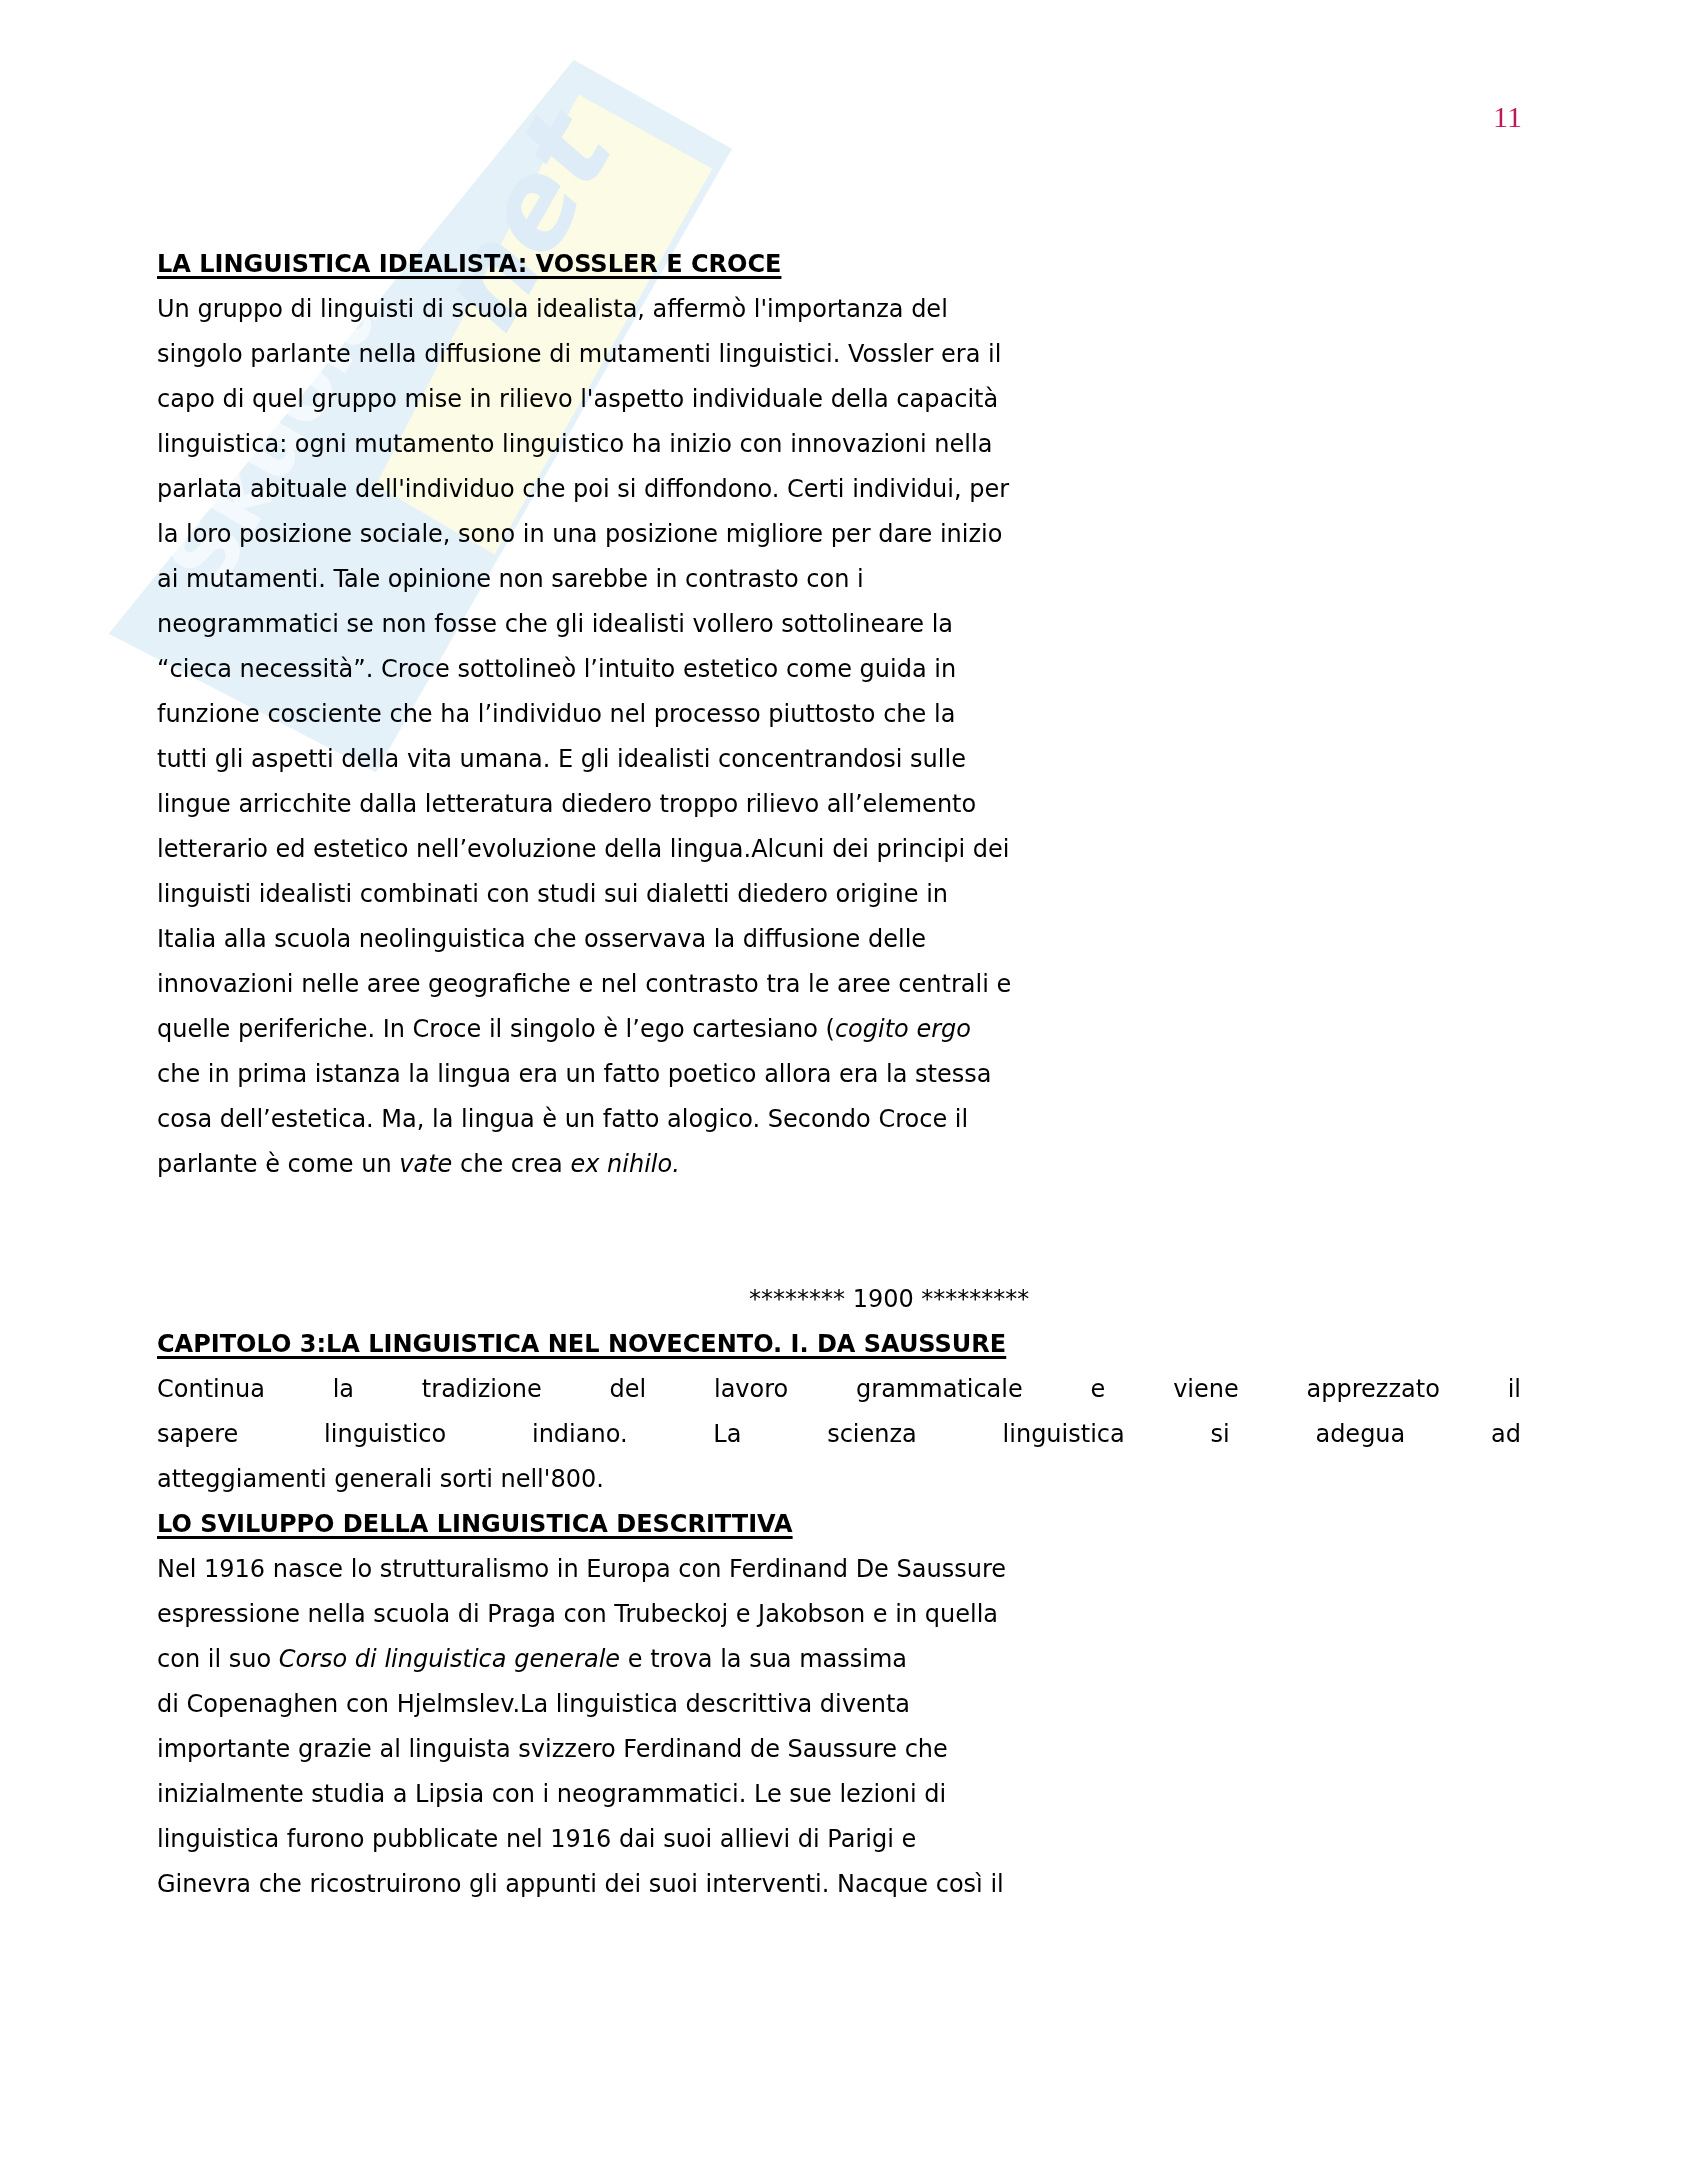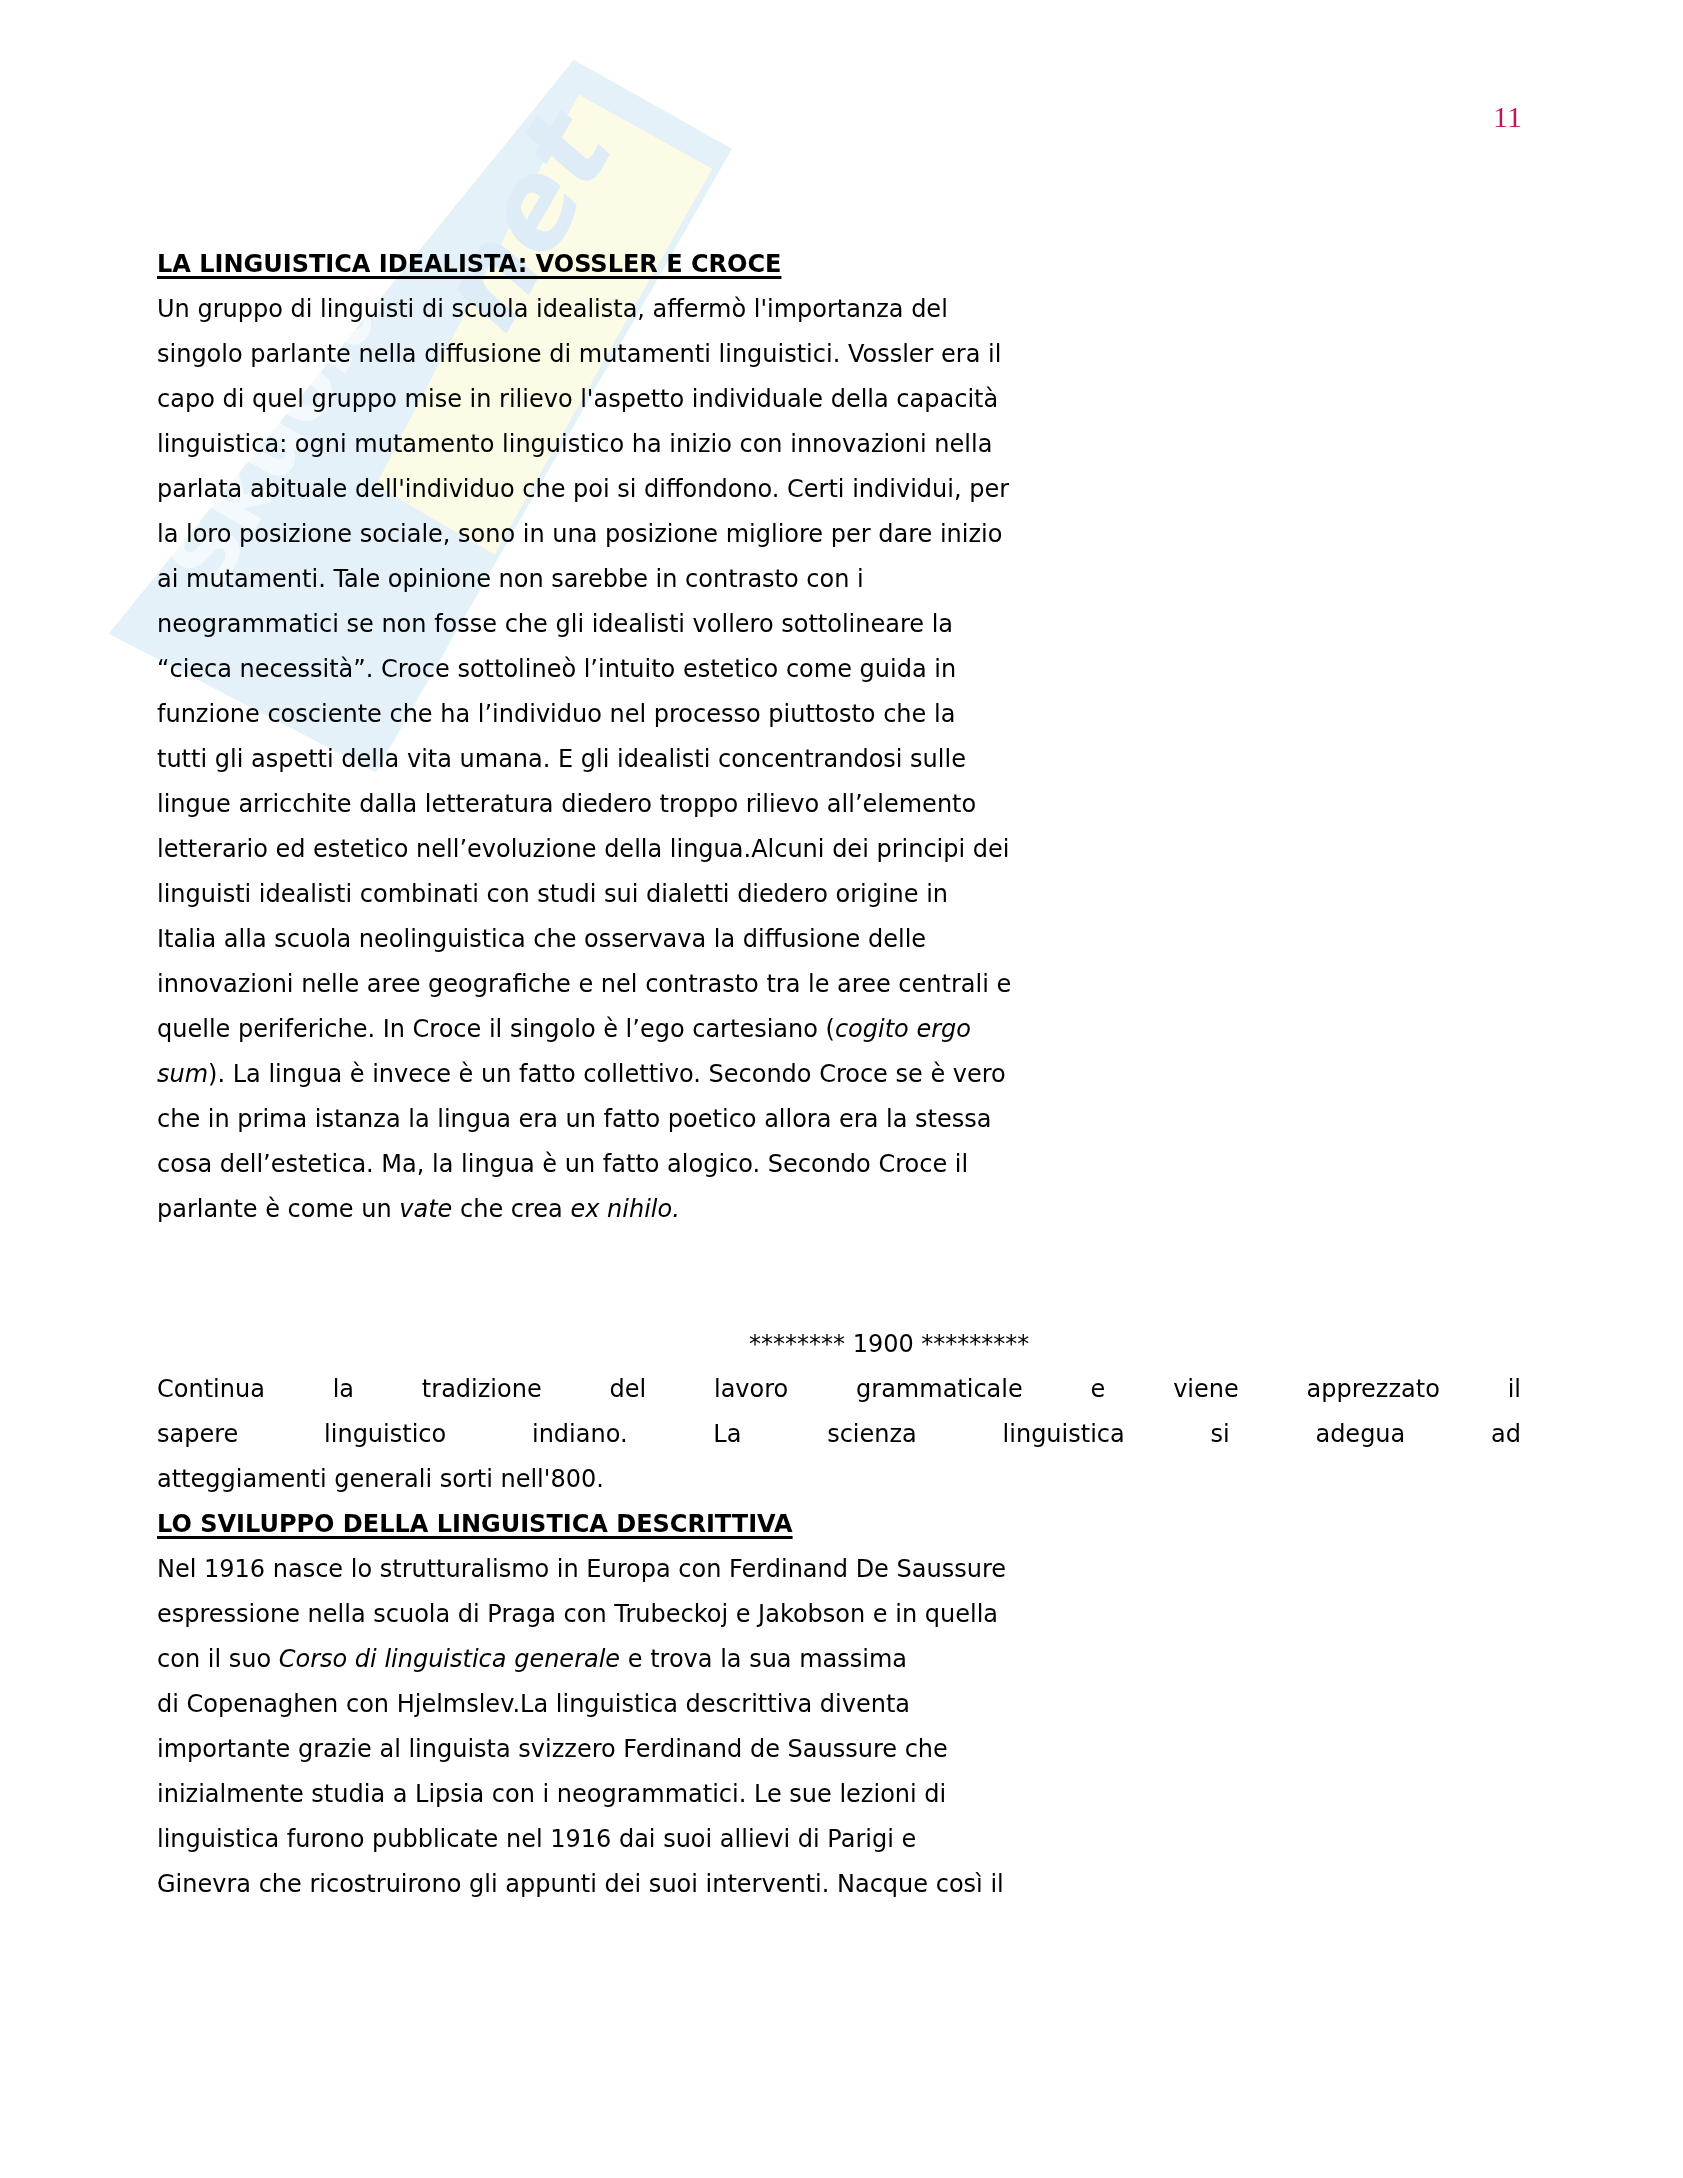--- a/index.html
+++ b/index.html
@@ -44,30 +44,30 @@
     <span class="line">neogrammatici se non fosse che gli idealisti vollero sottolineare la</span>
     <span class="line">“cieca necessità”. Croce sottolineò l’intuito estetico come guida in</span>
     <span class="line">funzione cosciente che ha l’individuo nel processo piuttosto che la</span>
     <span class="line">tutti gli aspetti della vita umana. E gli idealisti concentrandosi sulle</span>
     <span class="line">lingue arricchite dalla letteratura diedero troppo rilievo all’elemento</span>
     <span class="line">letterario ed estetico nell’evoluzione della lingua.Alcuni dei principi dei</span>
     <span class="line">linguisti idealisti combinati con studi sui dialetti diedero origine in</span>
     <span class="line">Italia alla scuola neolinguistica che osservava la diffusione delle</span>
     <span class="line">innovazioni nelle aree geografiche e nel contrasto tra le aree centrali e</span>
     <span class="line"><span>quelle periferiche. In Croce il singolo è l’ego cartesiano (</span><em>cogito ergo</em></span>
-    <span class="line"><em>sum</em><span>). La lingua è invece è un fatto collettivo. Secondo Croce se è vero</span></span>
     <span class="line">che in prima istanza la lingua era un fatto poetico allora era la stessa</span>
     <span class="line">cosa dell’estetica. Ma, la lingua è un fatto alogico. Secondo Croce il</span>
     <span class="line"><span>parlante è come un </span><em>vate</em><span> che crea </span><em>ex nihilo.</em></span>
 
     <span class="line blank"></span>
     <span class="line blank"></span>
 
     <span class="line separator">******** 1900 *********</span>
 
+    <span class="line heading">CAPITOLO 3:LA LINGUISTICA NEL NOVECENTO. I. DA SAUSSURE</span>
     <span class="line justify">Continua la tradizione del lavoro grammaticale e viene apprezzato il</span>
     <span class="line justify">sapere linguistico indiano. La scienza linguistica si adegua ad</span>
     <span class="line">atteggiamenti generali sorti nell'800.</span>
 
     <span class="line heading">LO SVILUPPO DELLA LINGUISTICA DESCRITTIVA</span>
     <span class="line">Nel 1916 nasce lo strutturalismo in Europa con Ferdinand De Saussure</span>
     <span class="line">espressione nella scuola di Praga con Trubeckoj e Jakobson e in quella</span>
     <span class="line"><span>con il suo </span><em>Corso di linguistica generale</em><span> e trova la sua massima</span></span>
     <span class="line">di Copenaghen con Hjelmslev.La linguistica descrittiva diventa</span>
     <span class="line">importante grazie al linguista svizzero Ferdinand de Saussure che</span>

